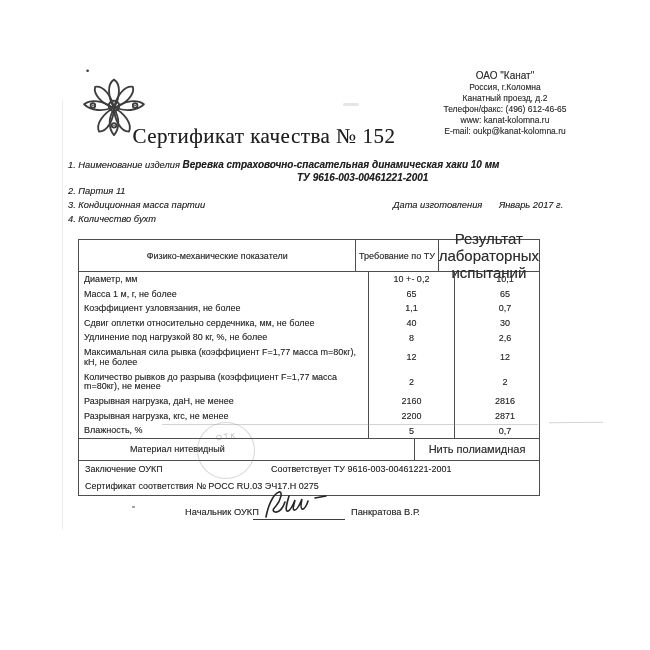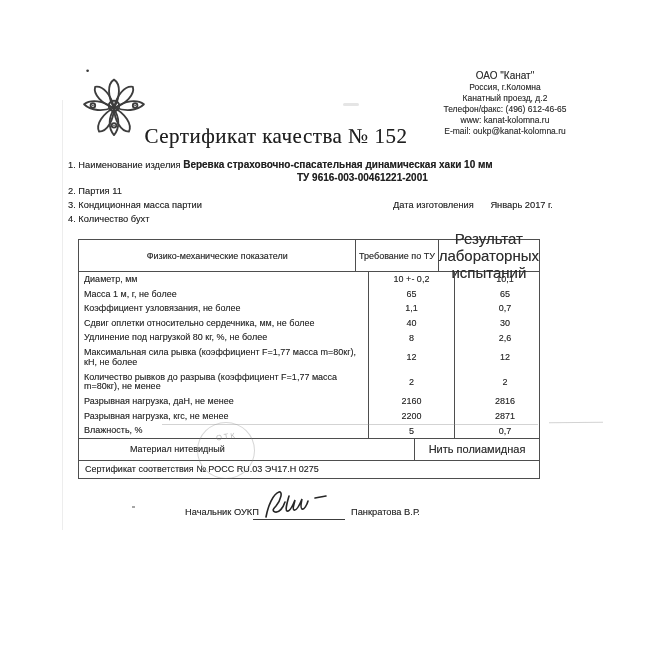--- a/index.html
+++ b/index.html
@@ -9,24 +9,24 @@
     color:#2e2e2e;
   }
   .page{position:relative;width:650px;height:650px;background:#ffffff;overflow:hidden;}
   .txt{text-shadow:0 0 .5px rgba(60,60,60,.55);}
 
   
   .logo{position:absolute;left:70px;top:58px;width:88px;height:96px;}
   .company{position:absolute;left:412px;top:70px;width:186px;text-align:center;line-height:11px;font-size:8.5px;color:#333;}
   .company .cname{font-size:10px;margin-bottom:1px;}
   .title{position:absolute;left:0;top:124px;width:528px;text-align:center;
-         font-family:"Liberation Serif", serif;font-size:21px;color:#1f1f1f;letter-spacing:.5px;padding-left:12px;}
-
-  
-  .item{position:absolute;font-size:9.3px;color:#2b2b2b;white-space:nowrap;}
+         font-family:"Liberation Serif", serif;font-size:21px;color:#1f1f1f;letter-spacing:.5px;}
+
+  
+  .item{position:absolute;font-size:9.3px;color:#2b2b2b;white-space:nowrap;font-style:italic;}
   .b{font-weight:bold;font-size:10px;color:#222;}
 
   
   .cert-table{position:absolute;left:78px;top:239px;width:462px;border:1.4px solid #4e4e4e;box-sizing:border-box;}
   .thead{display:flex;height:31px;border-bottom:1.1px solid #4e4e4e;}
   .hc{display:flex;align-items:center;justify-content:center;text-align:center;font-size:9px;box-sizing:border-box;}
   .hc1{width:289px;}
   .hc2{width:86px;border-left:1.1px solid #4e4e4e;}
   .hc3{flex:1;border-left:1.1px solid #4e4e4e;white-space:pre-line;line-height:17px;font-size:15px;}
   .trow{display:flex;min-height:14.6px;}
@@ -167,20 +167,24 @@
     <div class="trow">
       <div class="c1 txt">Влажность, %</div>
       <div class="c2 txt">5</div>
       <div class="c3 txt">0,7</div>
     </div>
 
     <div class="material">
       <div class="m1 txt">Материал нитевидный</div>
       <div class="m2 txt">Нить полиамидная</div>
     </div>
+    <div class="conclusion">
+      <div class="lab txt">Заключение ОУКП</div>
+      <div class="txt">Соответствует  ТУ 9616-003-00461221-2001</div>
+    </div>
     <div class="certline txt">Сертификат соответствия № РОСС RU.03 ЭЧ17.Н 0275</div>
   </div>
 
   <div class="stamp">
     <span>ОТК</span>
   </div>
 
   <div class="pencil" style="left:162px;top:424px;width:376px;"></div>
   <div class="pencil" style="left:549px;top:422px;width:54px;transform:rotate(-.6deg);"></div>
   <div class="smudge" style="left:343px;top:103px;width:16px;height:3px;"></div>

